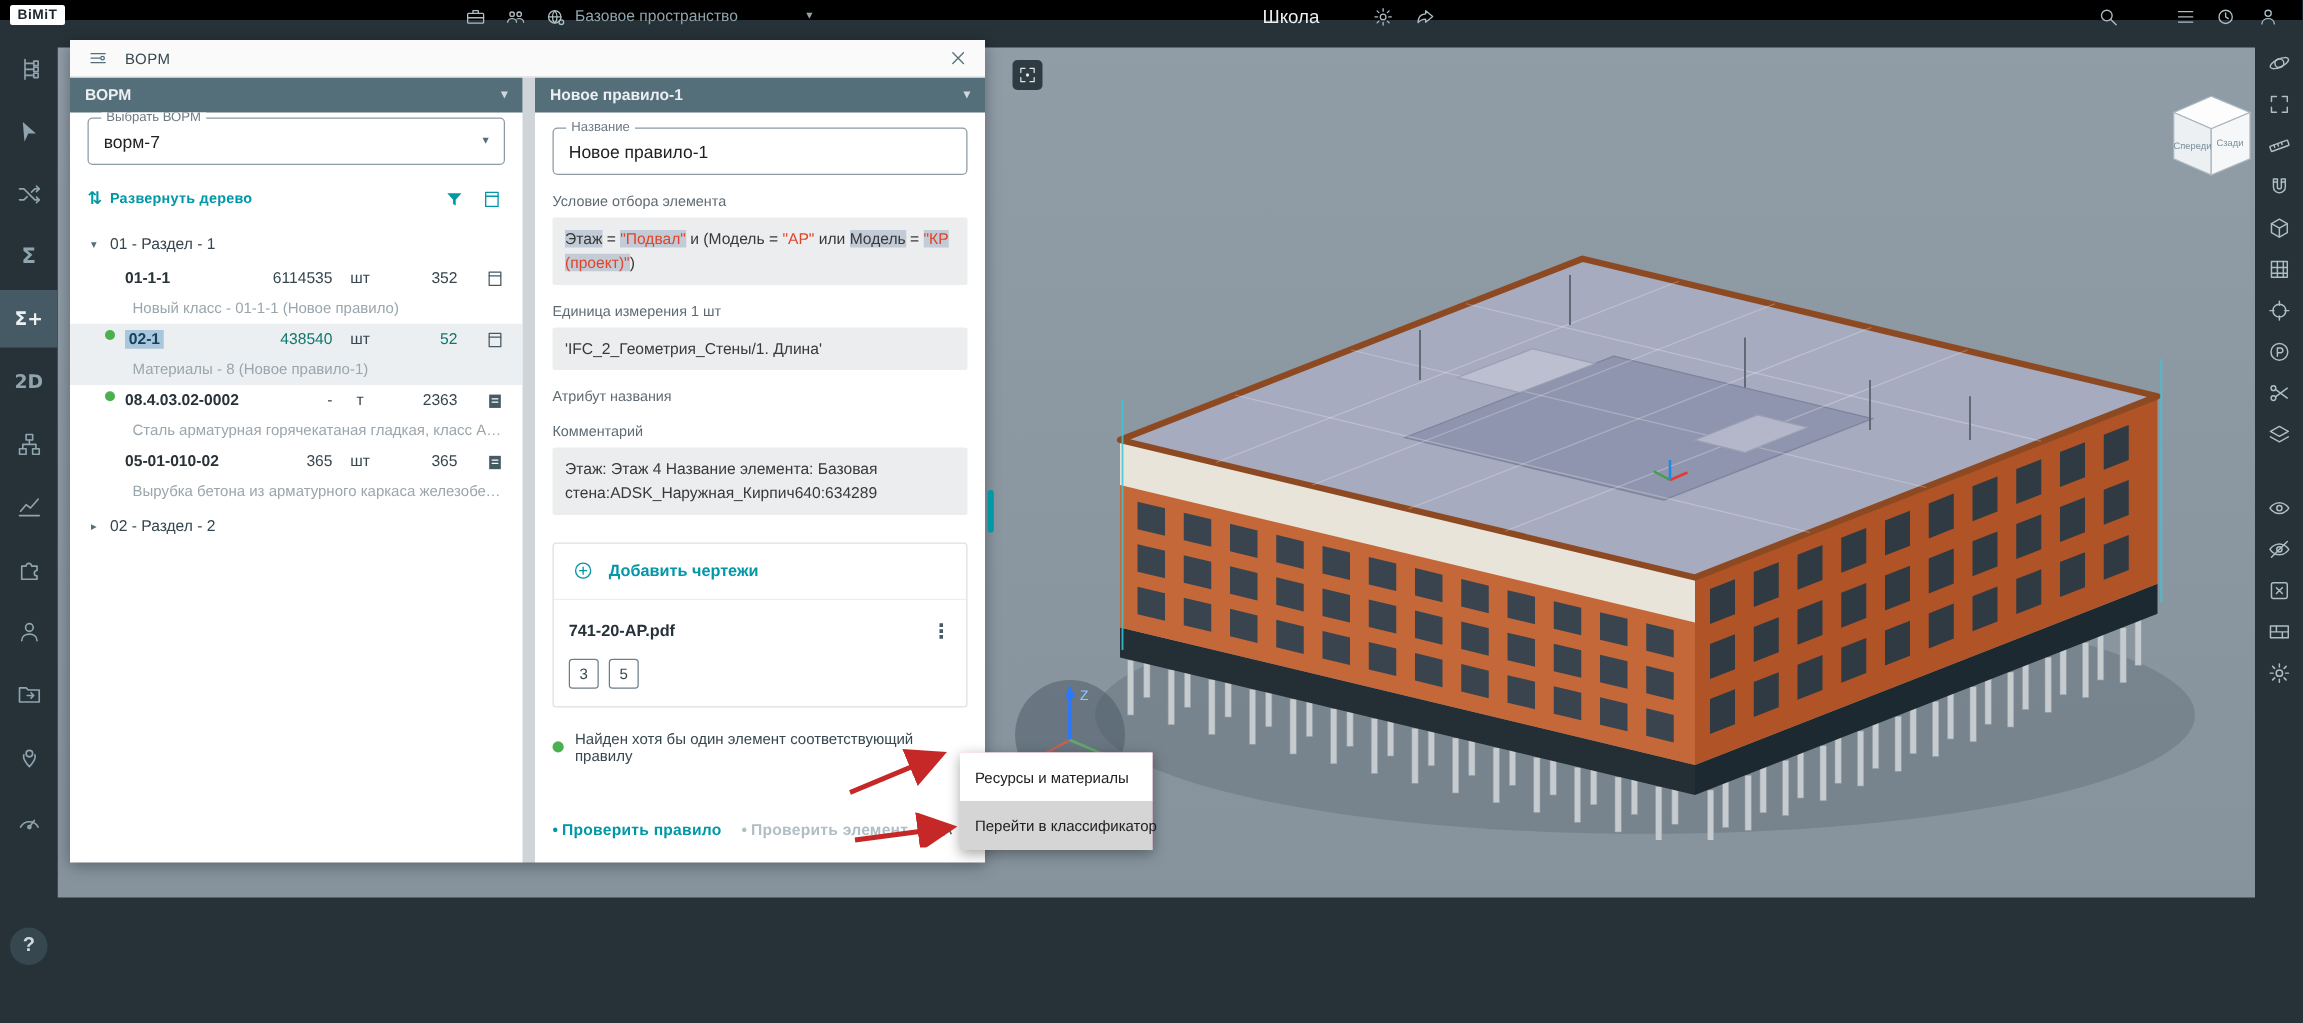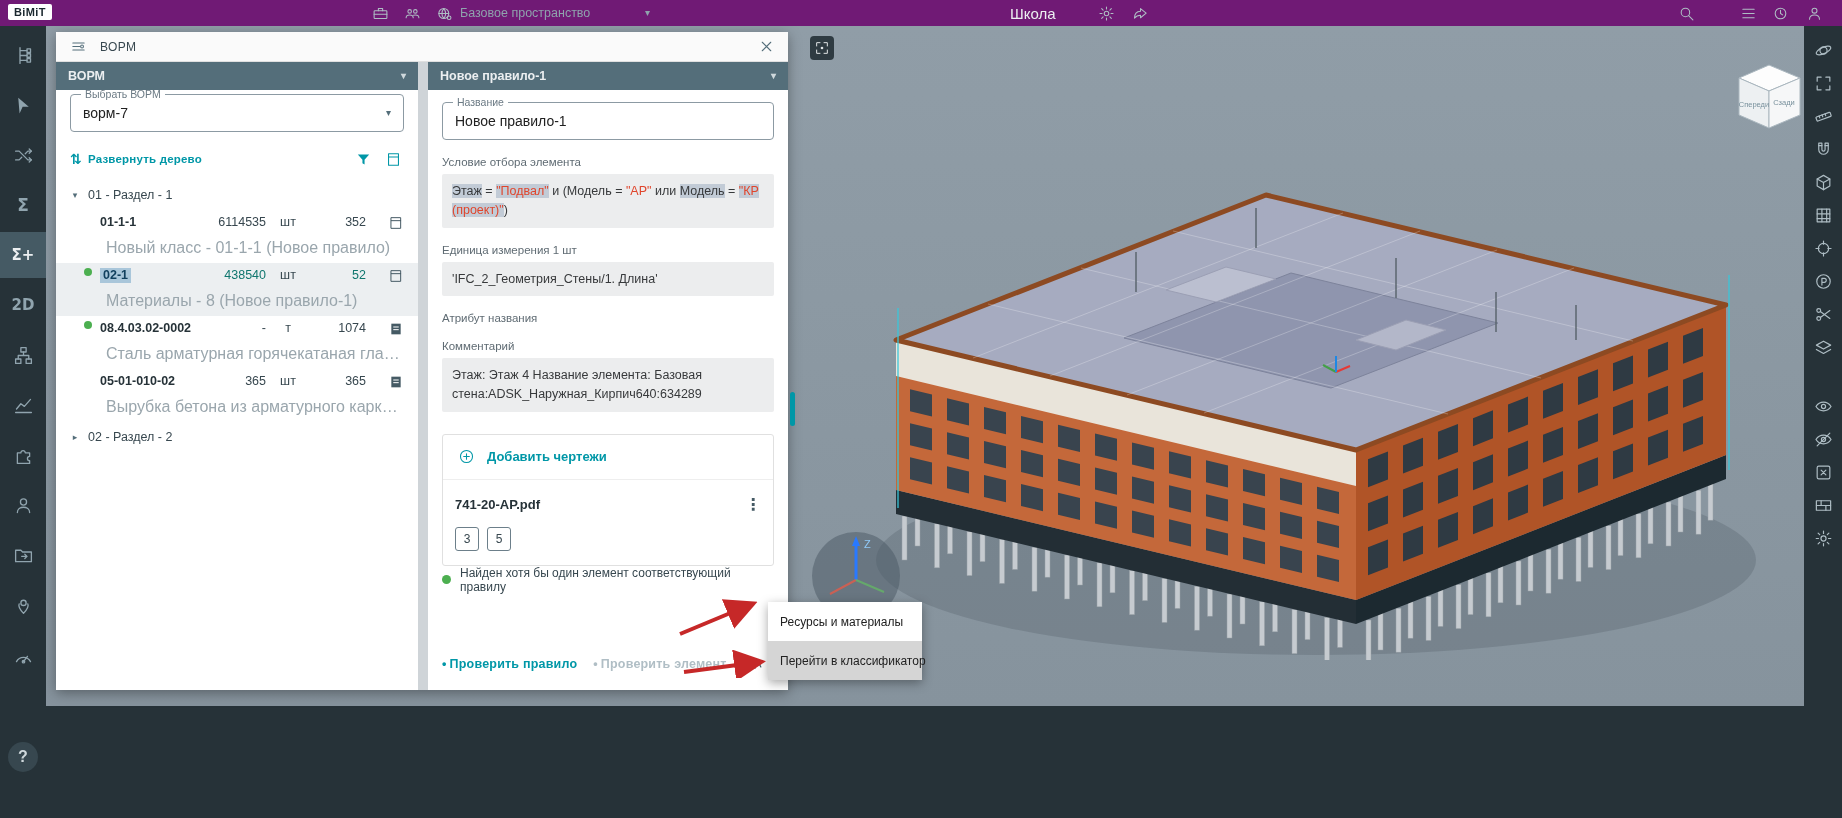--- a/index.html
+++ b/index.html
@@ -3,21 +3,21 @@
 <meta charset="utf-8">
 <style>
   *{margin:0;padding:0;box-sizing:border-box}
   html,body{width:1842px;height:818px;overflow:hidden}
   body{position:relative;background:#263238;font-family:"Liberation Sans",sans-serif}
   svg.i{width:20px;height:20px;fill:none;stroke:currentColor;stroke-width:1.5;stroke-linecap:round;stroke-linejoin:round;display:block}
   .tg{font-weight:bold;font-family:"DejaVu Sans",sans-serif}
   .caret{font-size:10px;line-height:1}
 
   
-  #topbar{position:absolute;left:0;top:0;width:1842px;height:26px;background:#701a75;z-index:20}
+  #topbar{position:absolute;left:0;top:0;width:1842px;height:16px;background:#000000;z-index:20}
   #topbar .tico{position:absolute;top:0;width:28px;height:26px;display:flex;align-items:center;justify-content:center;color:#AEBDC4;cursor:pointer}
   #topbar svg.i{width:17px;height:17px}
   .logo{position:absolute;left:8px;top:4px;background:#FFFFFF;color:#1A272E;font-size:11px;font-weight:bold;padding:2px 6px;border-radius:2px;letter-spacing:.4px}
   .ws-select{position:absolute;left:460px;top:0;height:26px;width:190px;display:flex;align-items:center;justify-content:space-between;color:#8FA3AD;font-size:12.5px;cursor:pointer}
   .title{position:absolute;left:1010px;top:0;height:26px;display:flex;align-items:center;color:#ECEFF1;font-size:15px}
 
   
   #ltoolbar{position:absolute;left:0;top:26px;width:46px;height:792px;background:#263238;z-index:15;display:flex;flex-direction:column;align-items:center;padding-top:6px}
   .lt-item{width:46px;height:46px;flex:0 0 46px;display:flex;align-items:center;justify-content:center;color:#90A4AE;cursor:pointer;margin-bottom:4px}
   .lt-item svg.i{width:21px;height:21px}
@@ -25,21 +25,21 @@
   .lt-item.sel{background:#455A64;color:#ECEFF1}
   .lt-help{margin-top:auto;margin-bottom:46px;width:30px;height:30px;flex:0 0 30px;border-radius:50%;background:#37474F;color:#CFD8DC;display:flex;align-items:center;justify-content:center;cursor:pointer;font-weight:bold}
 
   
   #rtoolbar{position:absolute;right:0;top:26px;width:38px;height:792px;background:#263238;z-index:15;display:flex;flex-direction:column;align-items:center;padding-top:8px}
   .rt-item{width:38px;height:33px;flex:0 0 33px;display:flex;align-items:center;justify-content:center;color:#AEBDC4;cursor:pointer}
   .rt-item svg.i{width:19px;height:19px}
   .rt-gap{height:26px;flex:0 0 26px}
 
   
-  #viewport{position:absolute;left:46px;top:26px;width:1758px;height:680px;background:linear-gradient(#909DA7,#86939D);z-index:0}
+  #viewport{position:absolute;left:46px;top:38px;width:1758px;height:680px;background:linear-gradient(#909DA7,#86939D);z-index:0}
   #model{position:absolute;left:790px;top:14px;width:960px;height:620px}
   #vfocus{position:absolute;left:764px;top:10px;width:24px;height:24px;background:rgba(30,42,48,.85);border-radius:4px;color:#E0E4E6;display:flex;align-items:center;justify-content:center;cursor:pointer}
   #vfocus svg.i{width:16px;height:16px}
   #vcube{position:absolute;left:1680px;top:32px;width:86px;height:76px;cursor:pointer}
   #gizmo{position:absolute;left:762px;top:502px;width:96px;height:96px}
 
   
   #panelgroup{position:absolute;left:56px;top:32px;width:732px;height:658px;z-index:5;display:flex;flex-direction:column;background:#CFD4D8;box-shadow:0 3px 12px rgba(0,0,0,.35)}
   .pstrip{height:30px;flex:0 0 30px;background:#FAFAFA;display:flex;align-items:center;padding:0 10px;gap:10px;border-bottom:1px solid #E0E0E0}
   .pstrip .tico{color:#546E7A;width:24px;height:24px;display:flex;align-items:center;justify-content:center;cursor:pointer}
@@ -74,36 +74,36 @@
   .tr-main .dot{width:8px;height:8px;flex:0 0 8px;border-radius:50%;background:#4CAF50;margin-right:8px}
   .trow.nodot .tr-main .dot{visibility:hidden}
   .code{flex:1;font-size:12.5px;font-weight:bold;color:#263238;white-space:nowrap;overflow:hidden}
   .code .hl{background:#A9C6DA;color:#12405E;padding:1px 3px}
   .qty{width:70px;text-align:right;font-size:12.5px;color:#37474F}
   .unit{width:44px;text-align:center;font-size:12.5px;color:#37474F}
   .cnt{width:56px;text-align:right;font-size:12.5px;color:#37474F}
   .trow.sel .qty,.trow.sel .cnt{color:#0f766e}
   .ricon{width:38px;display:flex;justify-content:flex-end;color:#455A64}
   .ricon svg.i{width:16px;height:16px}
-  .tr-sub{font-size:16px;color:#9AA6AD;margin:4px 2px 0 36px;white-space:nowrap;overflow:hidden;text-overflow:ellipsis}
+  .tr-sub{font-size:12px;color:#9AA6AD;margin:4px 2px 0 36px;white-space:nowrap;overflow:hidden;text-overflow:ellipsis}
 
   
   .rule-body{flex:1;padding:12px 14px 56px;position:relative;overflow:hidden}
   .flabel{font-size:11.5px;color:#5F6B73;margin:16px 0 6px}
   .gbox{background:#ECEDEE;padding:8px 10px;font-size:12.5px;color:#37393B;border-radius:2px;line-height:1.5;word-break:break-word}
   .tok-hl{background:#C2CBD6}
   .tok-str{color:#E0452C}
   .tok-strhl{color:#E0452C;background:#C2CBD6}
   .dcard{border:1px solid #E0E0E0;border-radius:3px;margin-top:22px;background:#FFF}
   .addrow{display:flex;align-items:center;gap:10px;padding:11px 12px;color:#0097A7;font-size:13px;font-weight:bold;border-bottom:1px solid #EEEEEE;cursor:pointer}
   .frow{display:flex;align-items:center;padding:13px 8px 2px 12px}
   .fname{font-size:13px;font-weight:bold;color:#263238;flex:1;cursor:pointer}
   .chips{display:flex;gap:8px;padding:8px 12px 14px}
   .chip{min-width:24px;height:24px;border:1px solid #6C7F8A;border-radius:3px;display:flex;align-items:center;justify-content:center;font-size:12px;color:#37474F;cursor:pointer;padding:0 7px}
-  .status{display:flex;align-items:center;gap:9px;margin-top:0;font-size:12px;color:#37474F}
+  .status{display:flex;align-items:center;gap:9px;margin-top:18px;font-size:12px;color:#37474F}
   .status .dot{width:9px;height:9px;border-radius:50%;background:#4CAF50;flex:0 0 9px}
   .actions{position:absolute;left:14px;right:10px;bottom:14px;display:flex;align-items:center;gap:16px}
   .act{font-size:12.5px;font-weight:bold;cursor:pointer;letter-spacing:.2px;white-space:nowrap}
   .act::before{content:"•";margin-right:3px}
   .act.teal{color:#0097A7}
   .act.gray{color:#B0BEC5}
   .aright{margin-left:auto;display:flex;gap:4px}
   .tico.dark{color:#455A64;width:24px;height:24px;display:flex;align-items:center;justify-content:center;cursor:pointer}
   .tico.dark .tg2{font-size:16px;font-weight:bold}
 
@@ -628,21 +628,21 @@
           </div>
           <div class="tr-sub">Материалы - 8 (Новое правило-1)</div>
         </div>
 
         <div class="trow">
           <div class="tr-main">
             <span class="dot"></span>
             <span class="code">08.4.03.02-0002</span>
             <span class="qty">-</span>
             <span class="unit">т</span>
-            <span class="cnt">1074</span>
+            <span class="cnt">2363</span>
             <span class="ricon">
                 <svg class="i" viewBox="0 0 24 24">
                   <rect x="5" y="4" width="14" height="16" fill="currentColor" stroke="none"></rect>
                   <path d="M8.5 9h7M8.5 13h7" stroke="#FFF"></path>
                 </svg>
               </span>
           </div>
           <div class="tr-sub">Сталь арматурная горячекатаная гладкая, класс А-I, диаметр 6-22 мм ( Арма...</div>
         </div>
 

